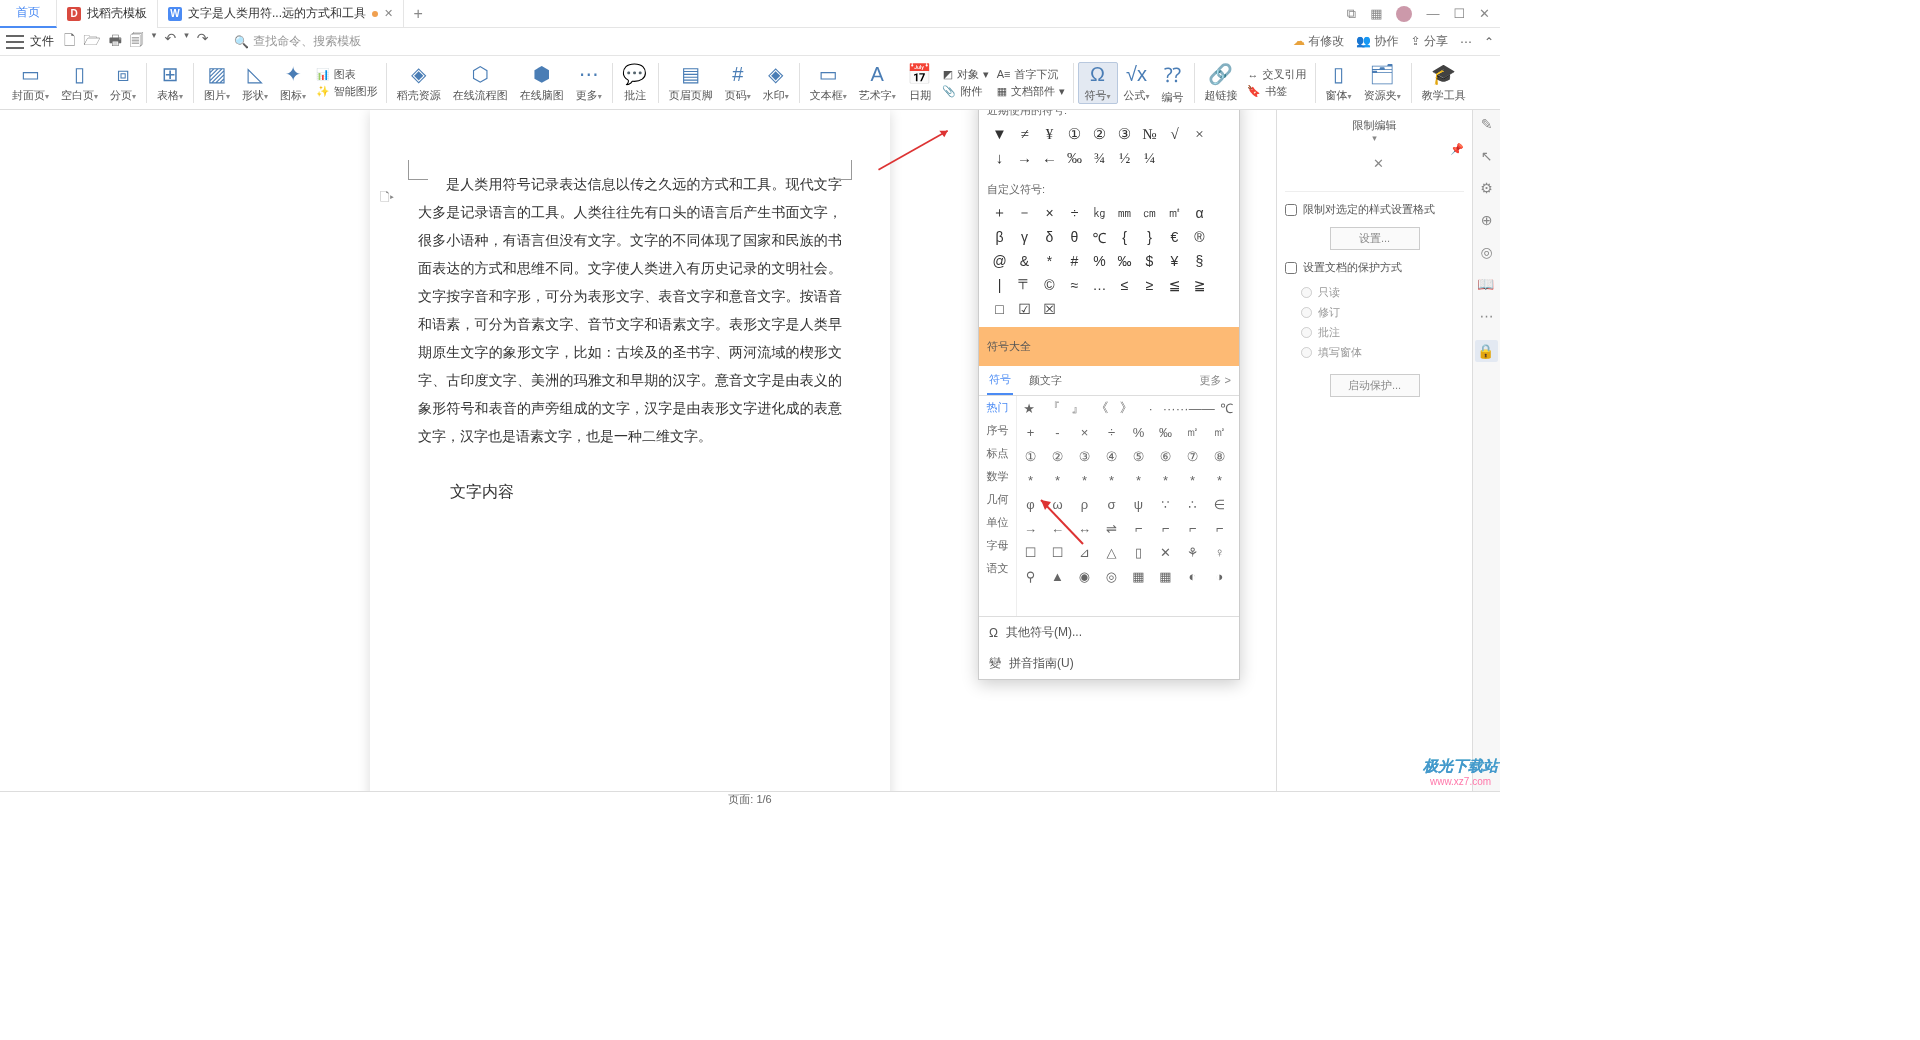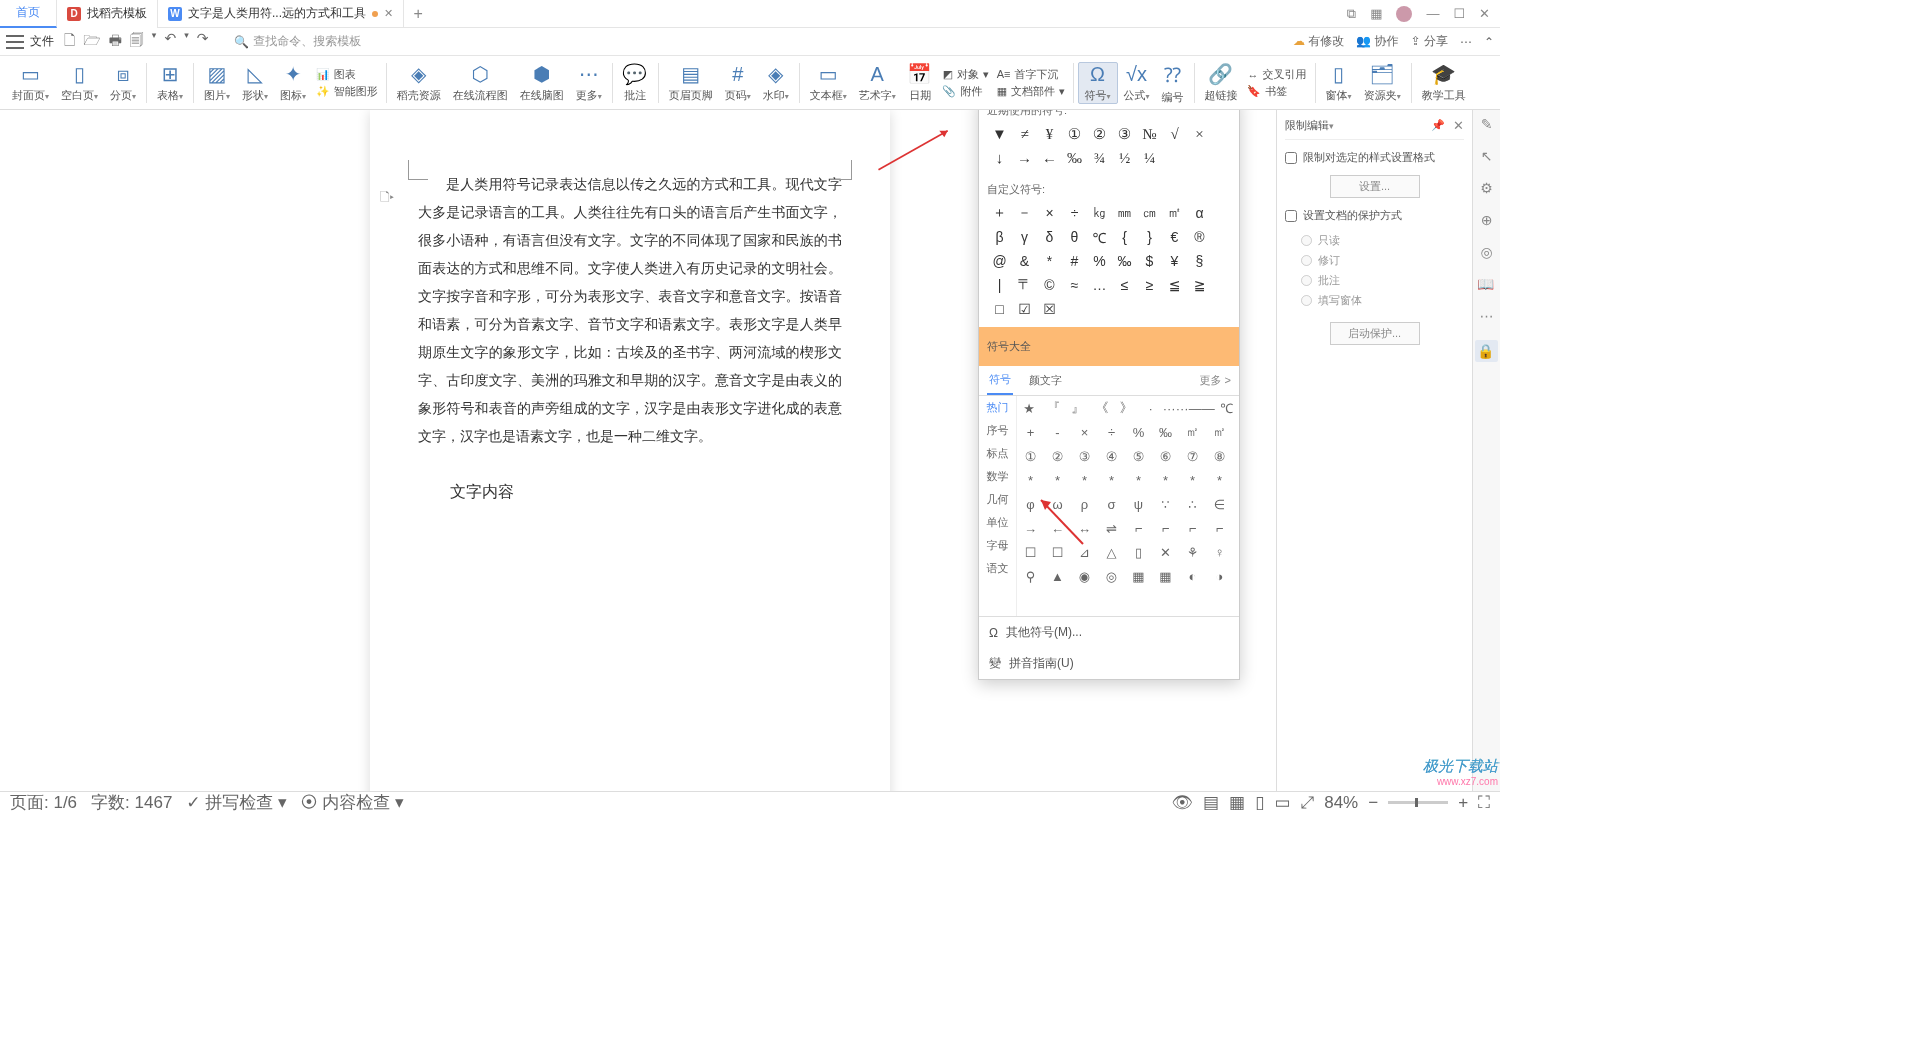--- a/index.html
+++ b/index.html
@@ -61,36 +61,36 @@
 .sp-cat-body{display:flex;height:220px;}
 .sp-cats{width:38px;border-right:1px solid #eee;}
 .sp-cat{padding:4px;text-align:center;font-size:11px;color:#666;}
 .sp-cat.active{color:#4b8bf4;}
 .sp-big-grid{flex:1;overflow:hidden;}
 .sp-row{display:flex;}
 .sp-row .sym-cell{width:27px;height:24px;font-size:13px;color:#666;}
 .sp-footer{border-top:1px solid #ddd;}
 .sp-foot-item{padding:7px 10px;display:flex;align-items:center;gap:8px;font-size:12px;color:#555;}
 .right-panel{width:196px;border-left:1px solid #ddd;background:#fff;padding:8px;position:relative;margin-right:28px;}
-.rp-title{display:flex;align-items:center;padding-bottom:6px;border-bottom:1px solid #eee;}
+.rp-title{display:flex;align-items:center;padding-bottom:20px;border-bottom:1px solid #eee;flex-direction:column;}
 .rp-title span{font-size:11px;color:#555;}
 .rp-title .pin{margin-left:auto;color:#888;font-size:11px;}
 .rp-title .x{color:#888;font-size:13px;margin-left:8px;}
 .rp-chk{display:flex;align-items:center;gap:6px;margin:10px 0;font-size:11px;color:#555;}
 .rp-chk input{width:12px;height:12px;}
 .rp-btn{width:90px;margin:6px auto;padding:3px;border:1px solid #ccc;text-align:center;font-size:11px;color:#888;display:block;background:#fafafa;}
 .rp-radio{display:flex;align-items:center;gap:6px;margin:5px 0 5px 16px;font-size:11px;color:#999;}
 .rp-radio input{width:11px;height:11px;}
 .side-toolbar{position:absolute;right:0;top:110px;width:28px;background:#f7f7f7;border-left:1px solid #ddd;bottom:22px;display:flex;flex-direction:column;align-items:center;padding-top:6px;gap:16px;}
 .side-toolbar span{color:#888;font-size:14px;}
-.status-bar{position:absolute;bottom:0;left:0;right:0;height:22px;background:#fff;border-top:1px solid #ddd;display:flex;align-items:center;padding:0 10px;font-size:17px;color:#666;gap:14px;}
+.status-bar{position:absolute;bottom:0;left:0;right:0;height:22px;background:#fff;border-top:1px solid #ddd;display:flex;align-items:center;padding:0 10px;font-size:11px;color:#666;gap:14px;flex-direction:column;}
 .status-right{margin-left:auto;display:flex;gap:10px;align-items:center;}
 .watermark{position:absolute;right:2px;bottom:26px;text-align:right;pointer-events:none;}
-.watermark .w1{font-size:15px;font-weight:normal;font-style:italic;background:linear-gradient(#7cc,#49c);-webkit-background-clip:text;color:#49c;}
-.watermark .w2{font-size:10px;color:#f7a;}
+.watermark .w1{font-size:15px;font-weight:bold;font-style:italic;background:linear-gradient(#7cc,#49c);-webkit-background-clip:text;color:#49c;}
+.watermark .w2{font-size:10px;color:#f7a;text-align:center;}
 .red-arrow2{position:absolute;top:492px;left:1033px;width:60px;height:60px;pointer-events:none;z-index:20;}
 svg line{stroke:#d33;stroke-width:2;}
 svg polygon{fill:#d33;}
 .search-box{display:flex;align-items:center;gap:4px;color:#999;margin-left:10px;}
 </style>
 </head>
 <body>
 
 <div class="title-bar">
   <div class="tab home">

